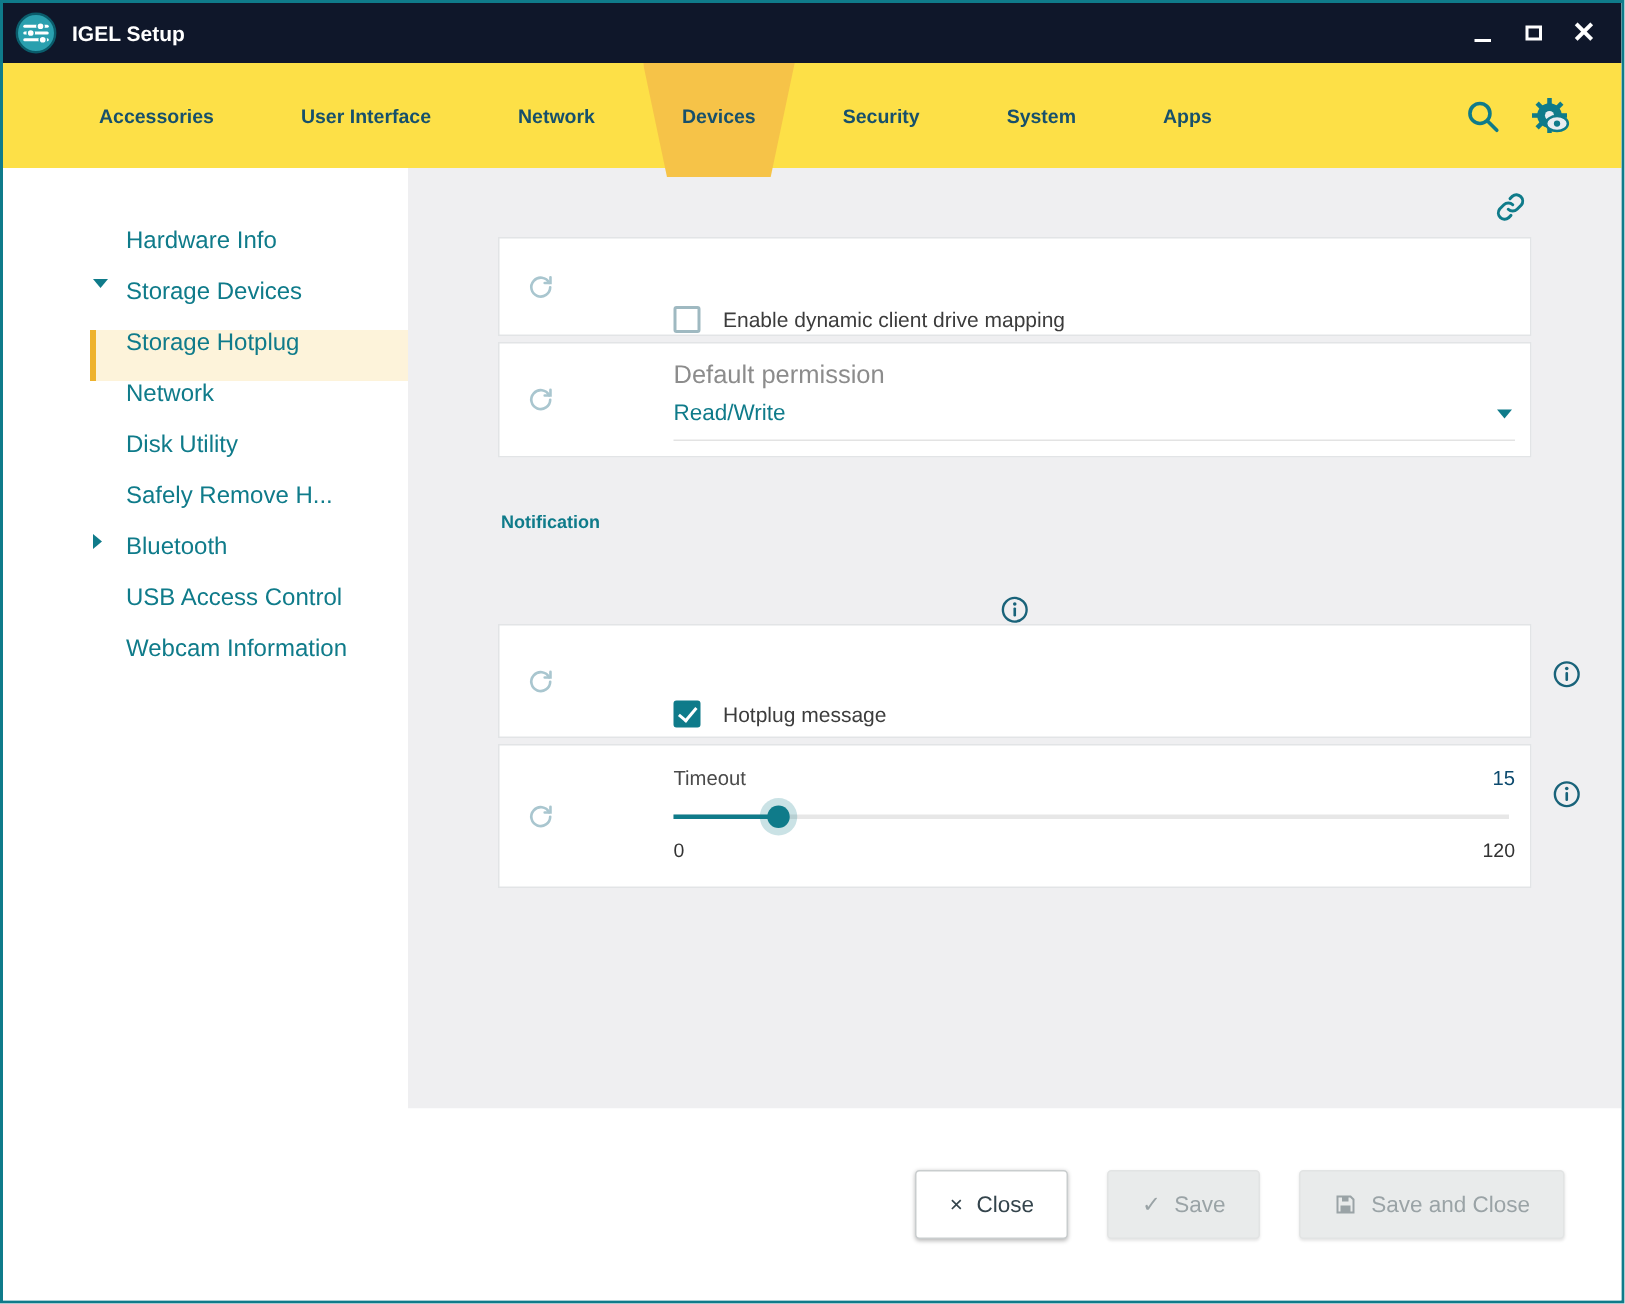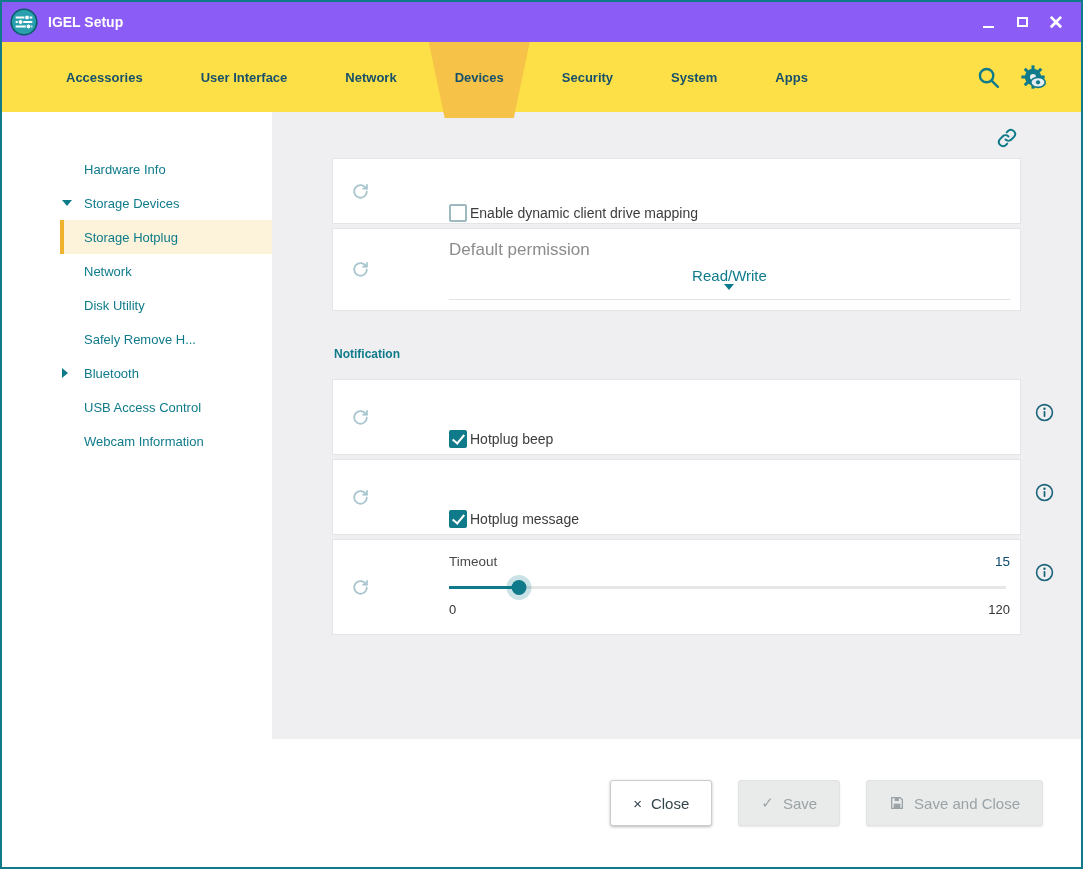--- a/index.html
+++ b/index.html
@@ -9,21 +9,21 @@
     border:2px solid #0f7b8a;
     background:#fff;
     display:flex; flex-direction:column;
     font-family:"Liberation Sans", sans-serif;
     position:relative; overflow:hidden;
   }
 
   
   .titlebar {
     height:40px; flex:none;
-    background:#8b5cf6;
+    background:#0f172a;
     display:flex; align-items:center;
     padding:0 8px 0 8px;
     justify-content:space-between;
   }
   .logo { width:28px; height:28px; flex:none; display:flex; }
   .title { color:#fff; font-size:14px; font-weight:700; margin-left:10px; }
   .win-controls { margin-left:auto; display:flex; align-items:center; }
   .win-btn { width:34px; height:30px; display:flex; align-items:center; justify-content:center; cursor:default; }
   .min-glyph { width:11px; height:2px; background:#fff; margin-top:10px; }
   .max-glyph { width:11px; height:10px; border:2px solid #fff; }
@@ -53,23 +53,23 @@
     z-index:0;
   }
   .tabbar-icons { margin-left:auto; display:flex; align-items:center; gap:18px; }
   .icon-btn { display:flex; align-items:center; justify-content:center; cursor:pointer; }
 
   
   .body-row { flex:1; display:flex; min-height:0; }
   .sidebar { width:270px; flex:none; background:#fff; padding-top:40px; }
   .side-item {
     position:relative; height:34px;
-    display:flex; align-items:center;
+    display:flex; align-items:flex-start;
     padding-left:60px; cursor:pointer;
-    font-size:13px; color:#0f7b8a;
+    font-size:16px; color:#0f7b8a;
   }
   .side-item > span { position:relative; z-index:1; }
   .side-item.selected::before {
     content:""; position:absolute; left:58px; right:0; top:0; bottom:0;
     background:#fdf3da; border-left:4px solid #eeb22d;
   }
   .arrow { width:22px; flex:none; display:inline-flex; }
   .arrow.down::after { content:""; border-left:5px solid transparent; border-right:5px solid transparent; border-top:6px solid #0f7b8a; }
   .arrow.right::after { content:""; border-top:5px solid transparent; border-bottom:5px solid transparent; border-left:6px solid #0f7b8a; }
 
@@ -84,36 +84,36 @@
   .card {
     background:#fff; border:1px solid #e2e4e6;
     display:flex; align-items:center;
   }
   .card.mb { margin-bottom:4px; }
   .sync-cell { width:54px; flex:none; display:flex; justify-content:center; color:#a9c6cf; cursor:pointer; }
   .card-content { flex:1; padding:0 10px 0 62px; }
   .h66 { min-height:66px; }
   .h70 { min-height:70px; }
   .h76 { min-height:76px; }
-  .checkbox-line { display:flex; align-items:center; gap:3px;margin-top:43px; }
+  .checkbox-line { display:flex; align-items:center; gap:15px;margin-top:43px; }
   .check-label { font-size:14px; color:#3c3c3c; }
   .checkbox {
     width:18px; height:18px; flex:none;
     border:2px solid #9fb9c1; border-radius:2px; background:#fff;
     display:flex; align-items:center; justify-content:center; cursor:pointer;
   }
   .checkbox.checked { background:#0f7b8a; border-color:#0f7b8a; }
   .checkbox.checked::after {
     content:""; width:5px; height:10px; margin-top:-2px;
     border-right:2px solid #fff; border-bottom:2px solid #fff;
     transform:rotate(40deg);
   }
   .select-block { padding-top:11px; padding-bottom:10px; cursor:pointer; }
   .field-label { font-size:17px; color:#8c8c8c; margin-bottom:7px; }
-  .select-line { display:flex; align-items:center; justify-content:space-between; border-bottom:1px solid #e3e3e3; padding-bottom:9px;flex-direction:column; }
+  .select-line { display:flex; align-items:center; justify-content:space-between; border-bottom:1px solid #e3e3e3; padding-bottom:9px; }
   .select-value { font-size:15px; color:#0f7b8a; }
   .caret-down { width:0; height:0; border-left:5px solid transparent; border-right:5px solid transparent; border-top:6px solid #0f7b8a; margin-right:2px; }
   .section-heading {
     margin:36px 0 18px 2px;
     font-size:12px; font-weight:700; color:#0f7b8a;
   }
   .info-cell { display:flex; justify-content:center; padding-top:24px; cursor:pointer; }
   .slider-content { padding:14px 10px 12px 62px; }
   .slider-top { display:flex; justify-content:space-between; align-items:center; font-size:13.5px; color:#4a4a4a; }
   .slider-value { color:#0c4a6e; }
@@ -322,32 +322,20 @@
               <span class="caret-down"></span>
             </div>
           </div>
         </div>
         <div class="info-cell"></div>
       </div>
 
       <div class="section-heading">Notification</div>
 
       <div class="row">
-        <div class="card h76 mb">
-          <span class="sync-cell">
-            <svg width="21" height="21" viewBox="0 0 24 24" fill="none" stroke="currentColor" stroke-width="2" stroke-linecap="round">
-              <path d="M18.4 8.6A7.2 7.2 0 1 0 19.2 12"></path>
-              <path d="M19.4 4.4v4.4H15"></path>
-            </svg>
-          </span>
-          <div class="card-content checkbox-line">
-            <span class="checkbox checked"></span>
-            <span class="check-label">Hotplug beep</span>
-          </div>
-        </div>
         <div class="info-cell">
           <svg width="19" height="19" viewBox="0 0 24 24">
             <circle cx="12" cy="12" r="10" fill="none" stroke="#19637a" stroke-width="2"></circle>
             <circle cx="12" cy="7.2" r="1.5" fill="#19637a"></circle>
             <rect x="10.9" y="10" width="2.2" height="7.6" rx="1" fill="#19637a"></rect>
           </svg>
         </div>
       </div>
 
       <div class="row">

